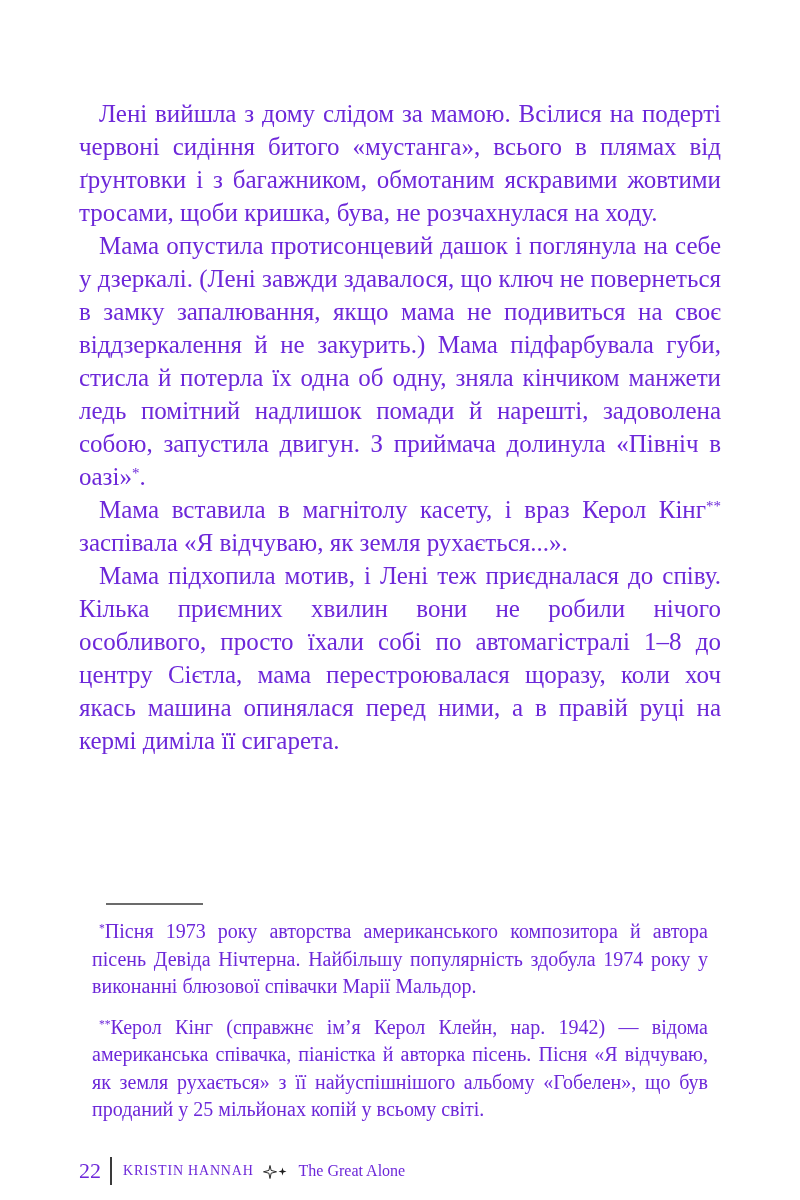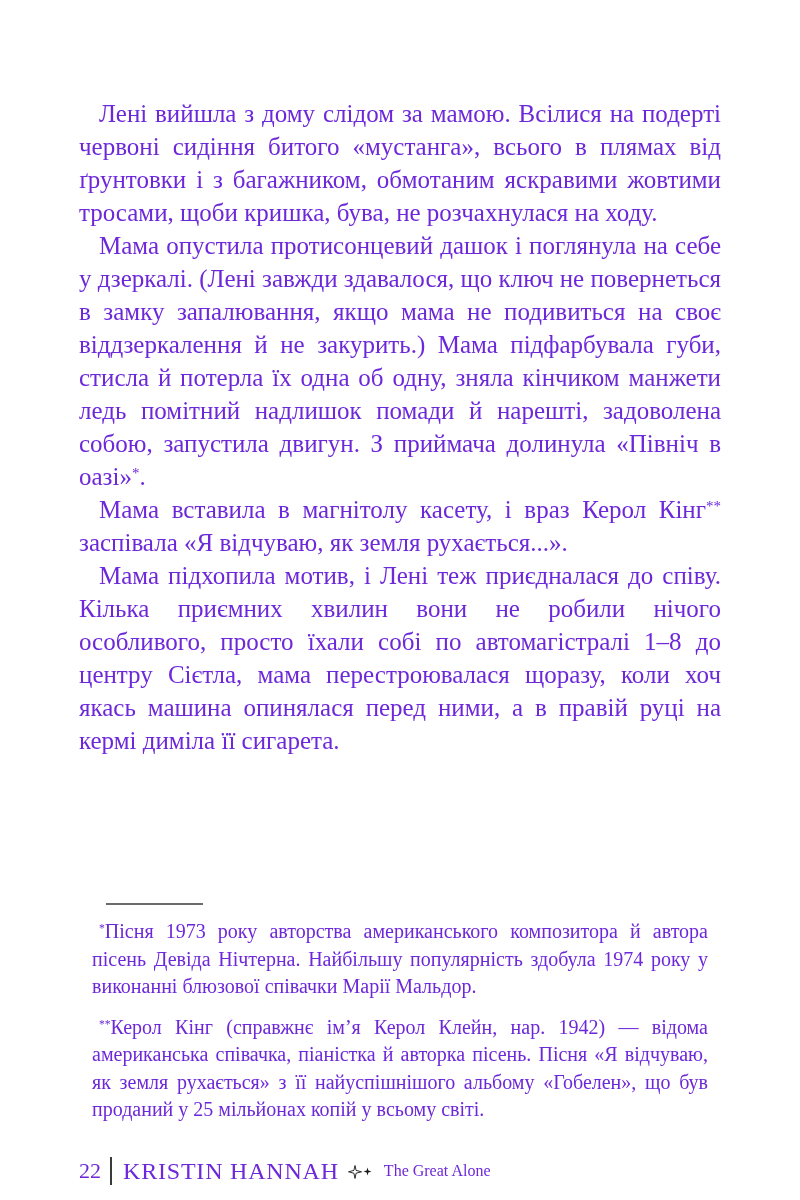--- a/index.html
+++ b/index.html
@@ -80,21 +80,21 @@
     font-size: 22px;
   }
   .footer-bar {
     display: inline-block;
     width: 2px;
     height: 28px;
     background: #3a3a3a;
     margin: 0 11px 0 9px;
   }
   .footer-author {
-    font-size: 24px;
+    font-size: 14px;
     letter-spacing: 0.8px;
   }
   .orn {
     margin: 2px 10px 0 9px;
     flex: 0 0 auto;
   }
   .footer-title {
     font-size: 16px;
   }
 </style>

